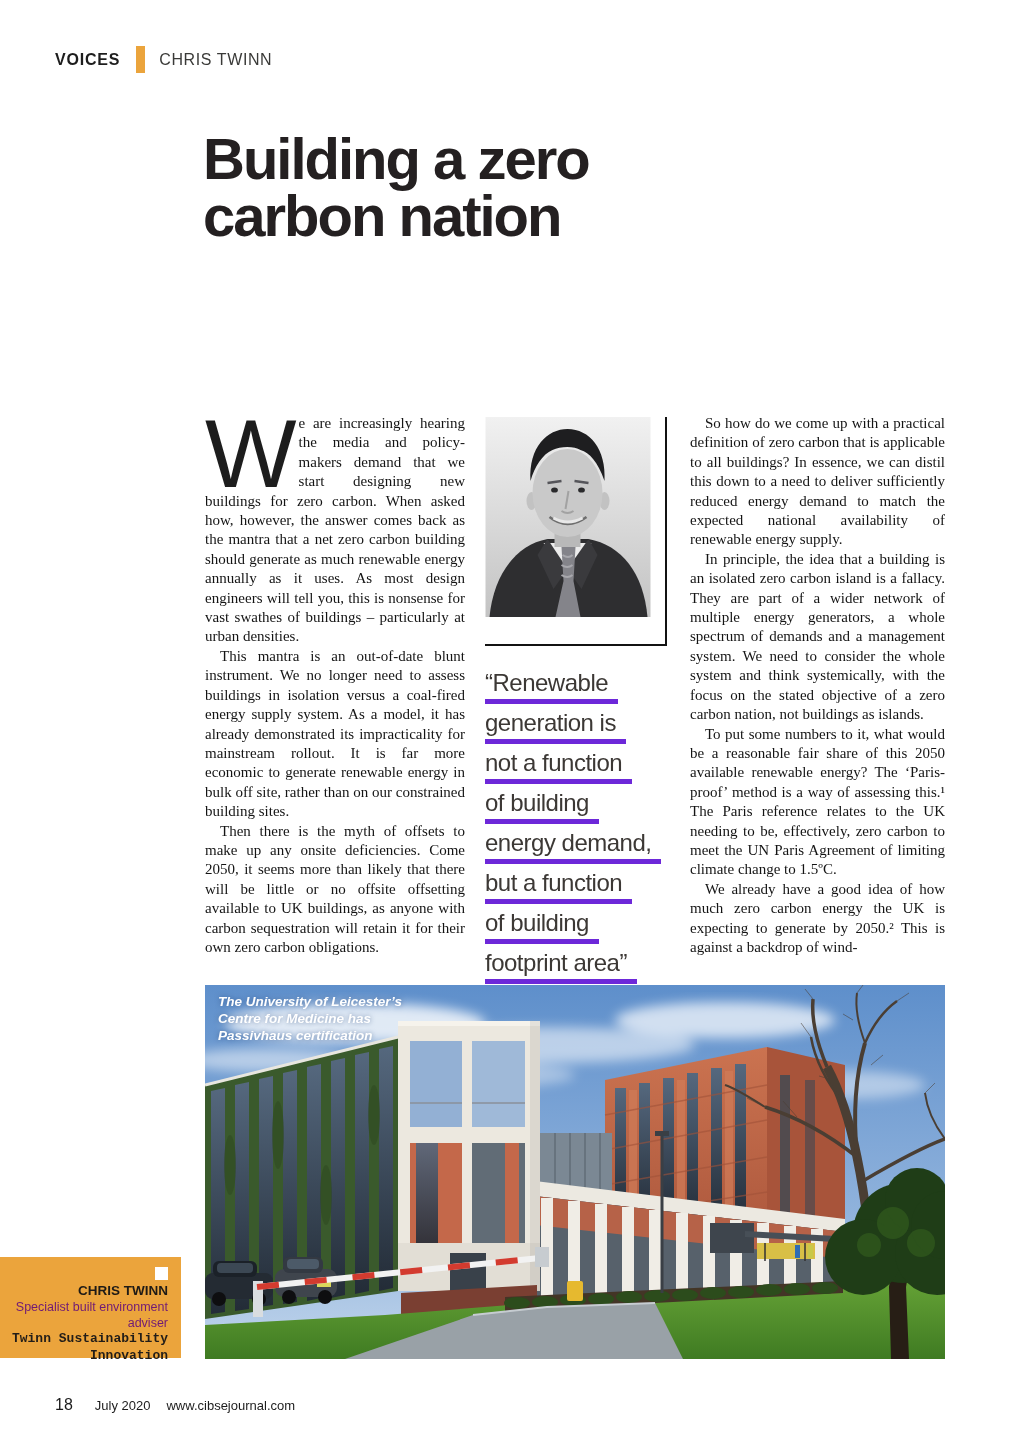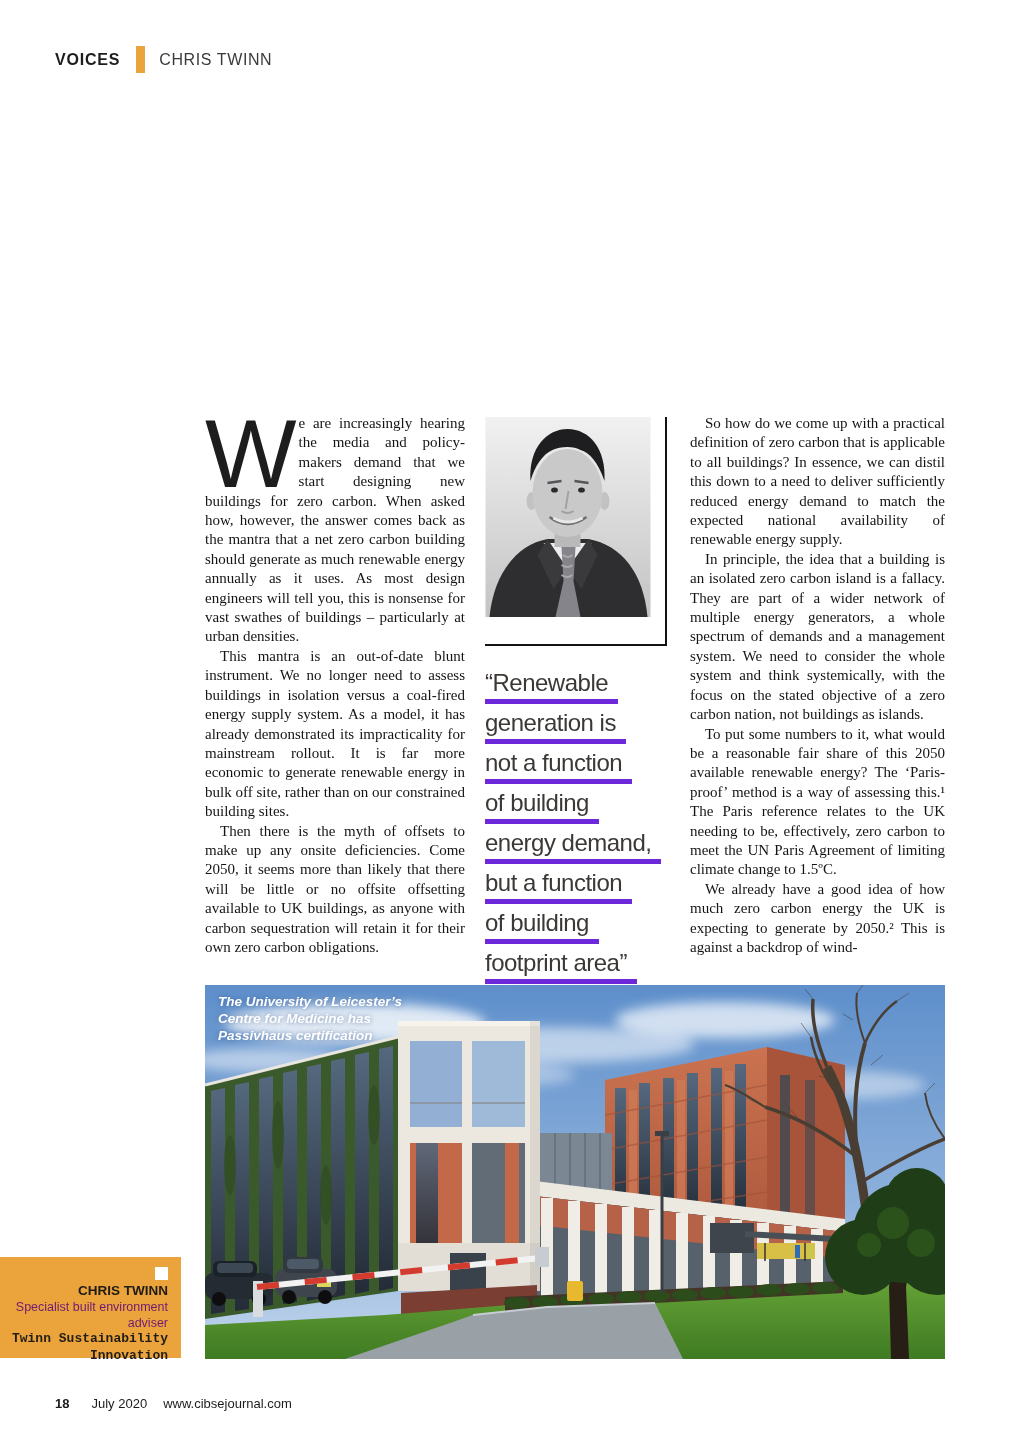--- a/index.html
+++ b/index.html
@@ -61,37 +61,41 @@
               font-family:"Liberation Sans","DejaVu Sans",sans-serif;}
   .author-box-square{position:absolute;top:10px;right:13px;width:13px;height:13px;background:#fff;}
   .author-text{position:absolute;top:25px;right:13px;left:10px;text-align:right;line-height:1.28;}
   .author-name{font-weight:700;font-size:13.5px;color:#1f1b16;}
   .author-role{font-size:12.5px;color:#701a75;}
   .author-company{font-weight:700;font-size:13px;color:#221d18;font-family:Liberation Mono, monospace;}
 
   
   .footer{position:absolute;left:55px;top:1396px;display:flex;align-items:baseline;
           font-family:"Liberation Sans","DejaVu Sans",sans-serif;font-size:13px;color:#1c1c1c;}
-  .page-number{font-weight:700;font-size:13px;}
+  .page-number{font-weight:400;font-size:16px;}
   .issue-date{margin-left:22px;}
   .website{margin-left:16px;}
 
   :root{--accent:#EBA43C;}
 </style>
 </head>
 <body>
 
 <div class="page">
 
   <div class="masthead">
     <span class="section-label">VOICES</span>
     <span class="masthead-bar"></span>
     <span class="masthead-author">CHRIS TWINN</span>
   </div>
 
+  <div class="article-title">
+    <div>Building a zero</div>
+    <div>carbon nation</div>
+  </div>
 
 
   <div class="columns">
     <div class="col col1">
       <p><span class="dropcap">W</span><span>e are increasingly hearing the media and policy-makers demand that we start designing new buildings for zero carbon. When asked how, however, the answer comes back as the mantra that a net zero carbon building should generate as much renewable energy annually as it uses. As most design engineers will tell you, this is nonsense for vast swathes of buildings – particularly at urban densities.</span></p>
       <p class="indent">This mantra is an out-of-date blunt instrument. We no longer need to assess buildings in isolation versus a coal-fired energy supply system. As a model, it has already demonstrated its impracticality for mainstream rollout. It is far more economic to generate renewable energy in bulk off site, rather than on our constrained building sites.</p>
       <p class="indent">Then there is the myth of offsets to make up any onsite deficiencies. Come 2050, it seems more than likely that there will be little or no offsite offsetting available to UK buildings, as anyone with carbon sequestration will retain it for their own zero carbon obligations.</p>
     </div>
 
     <div class="col col2">

